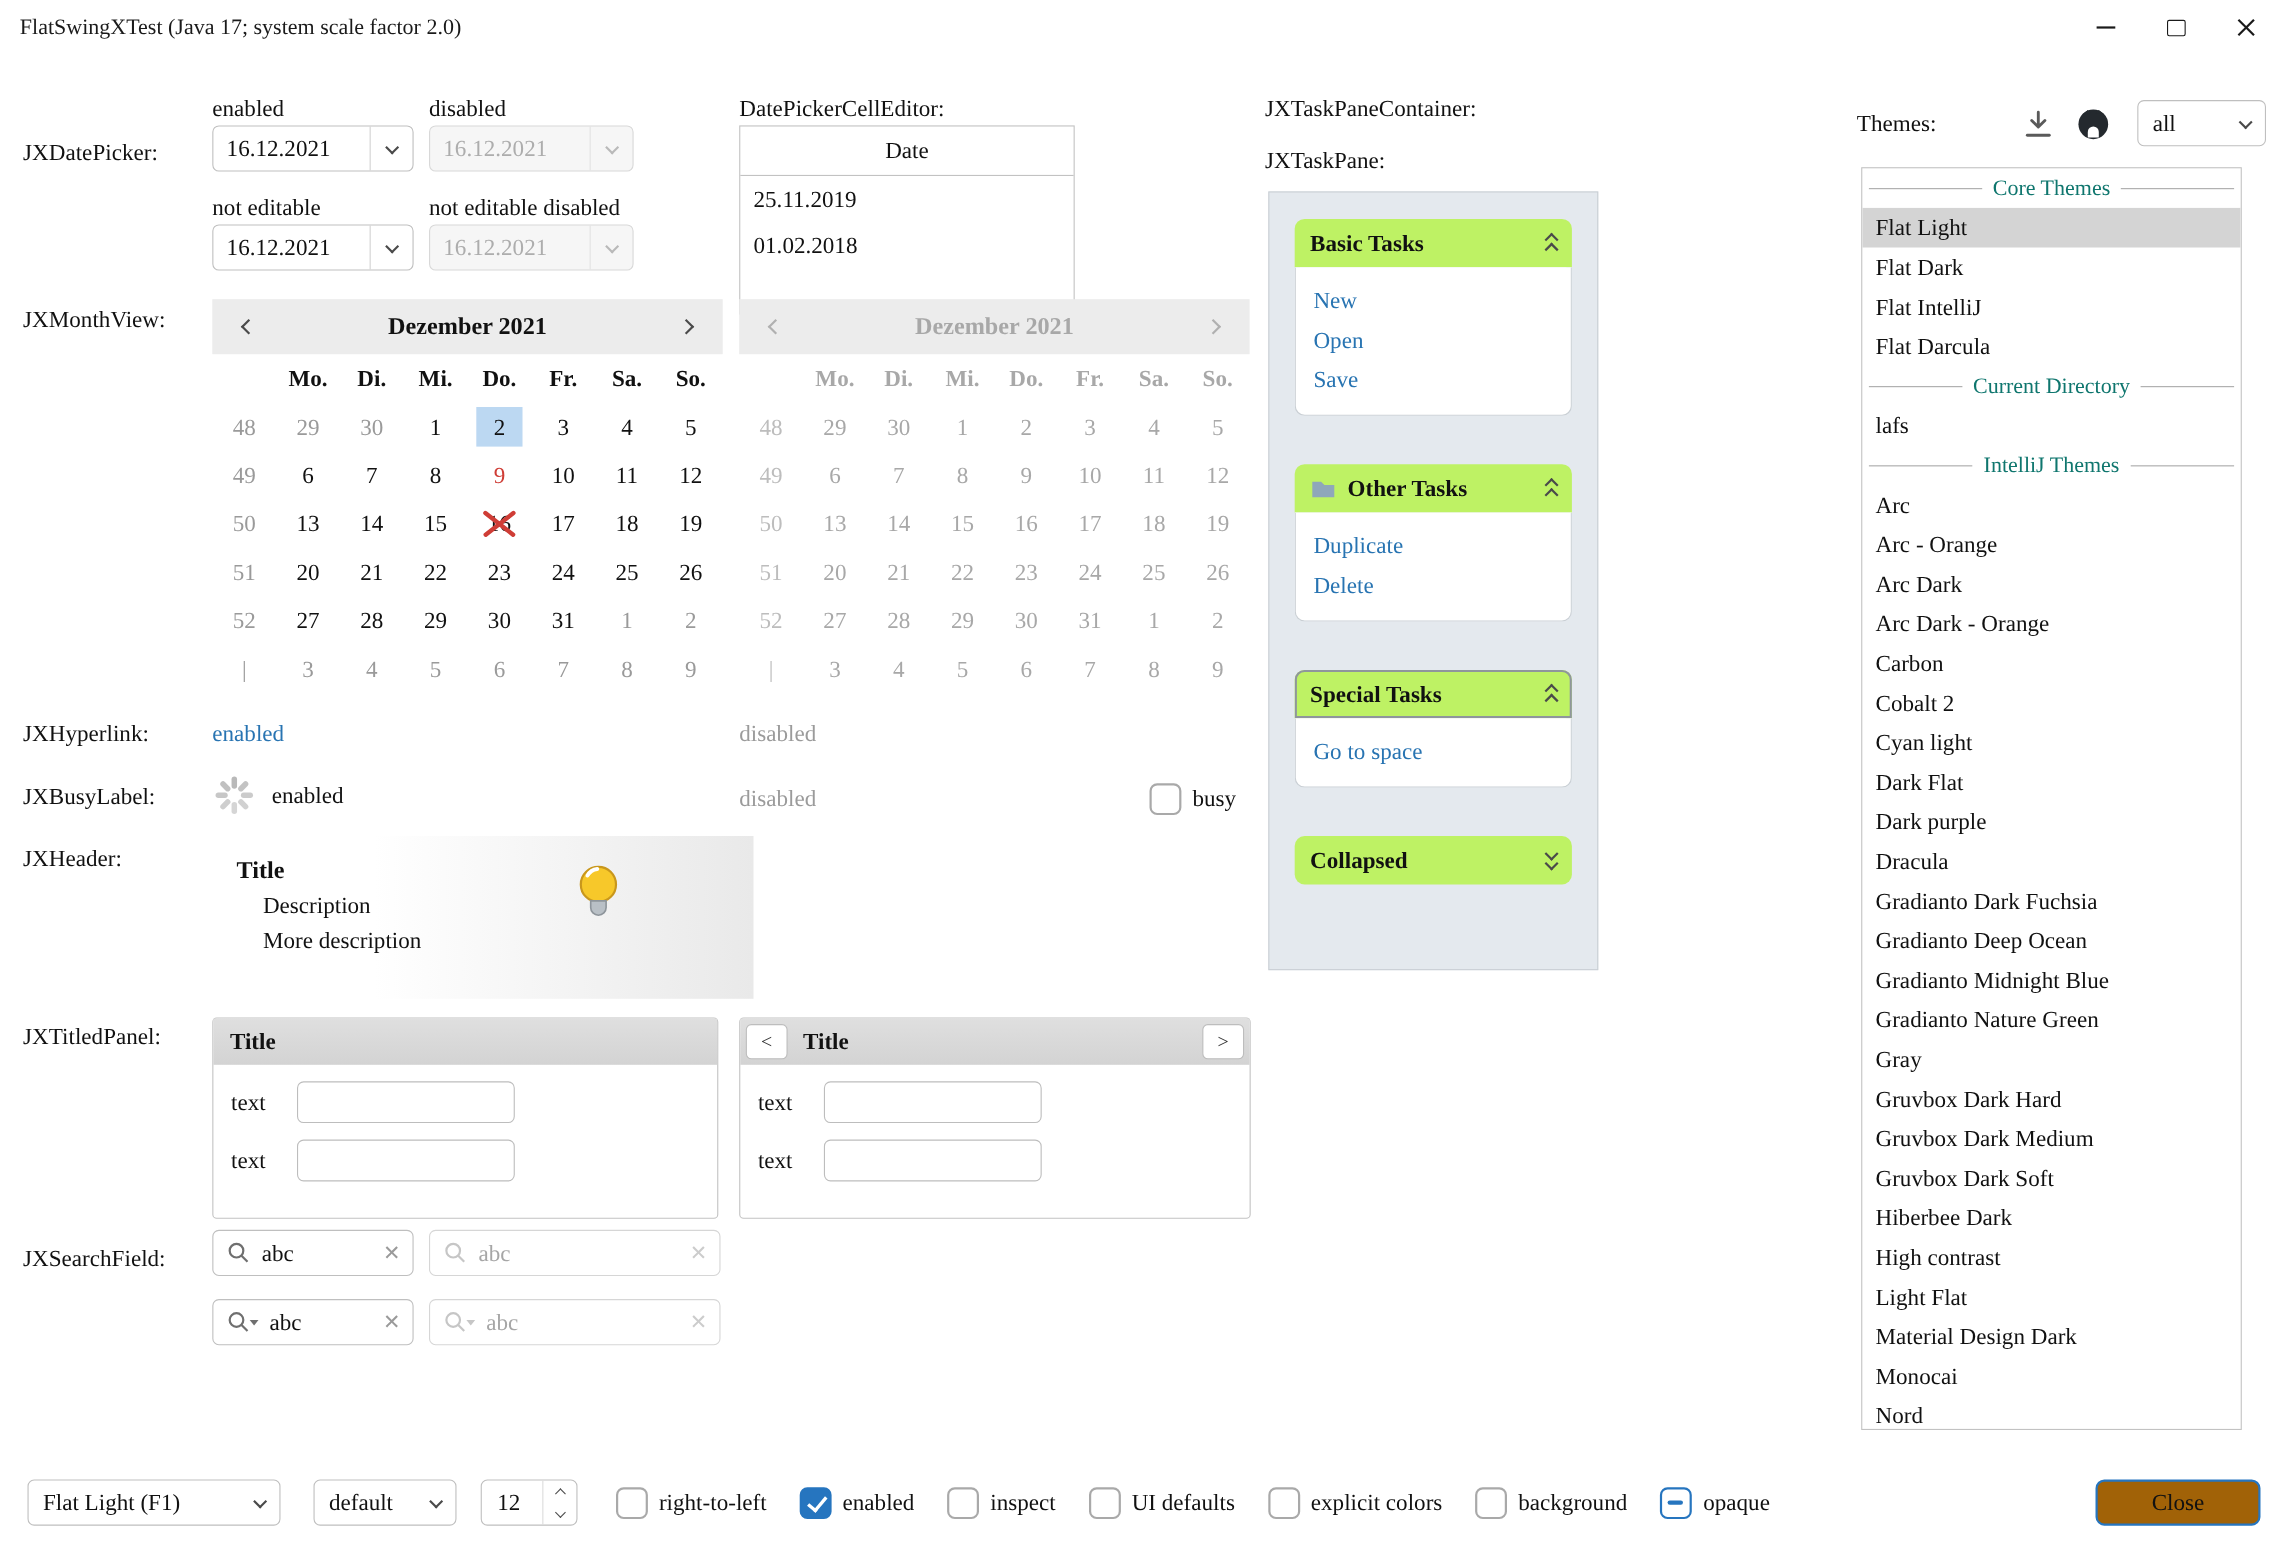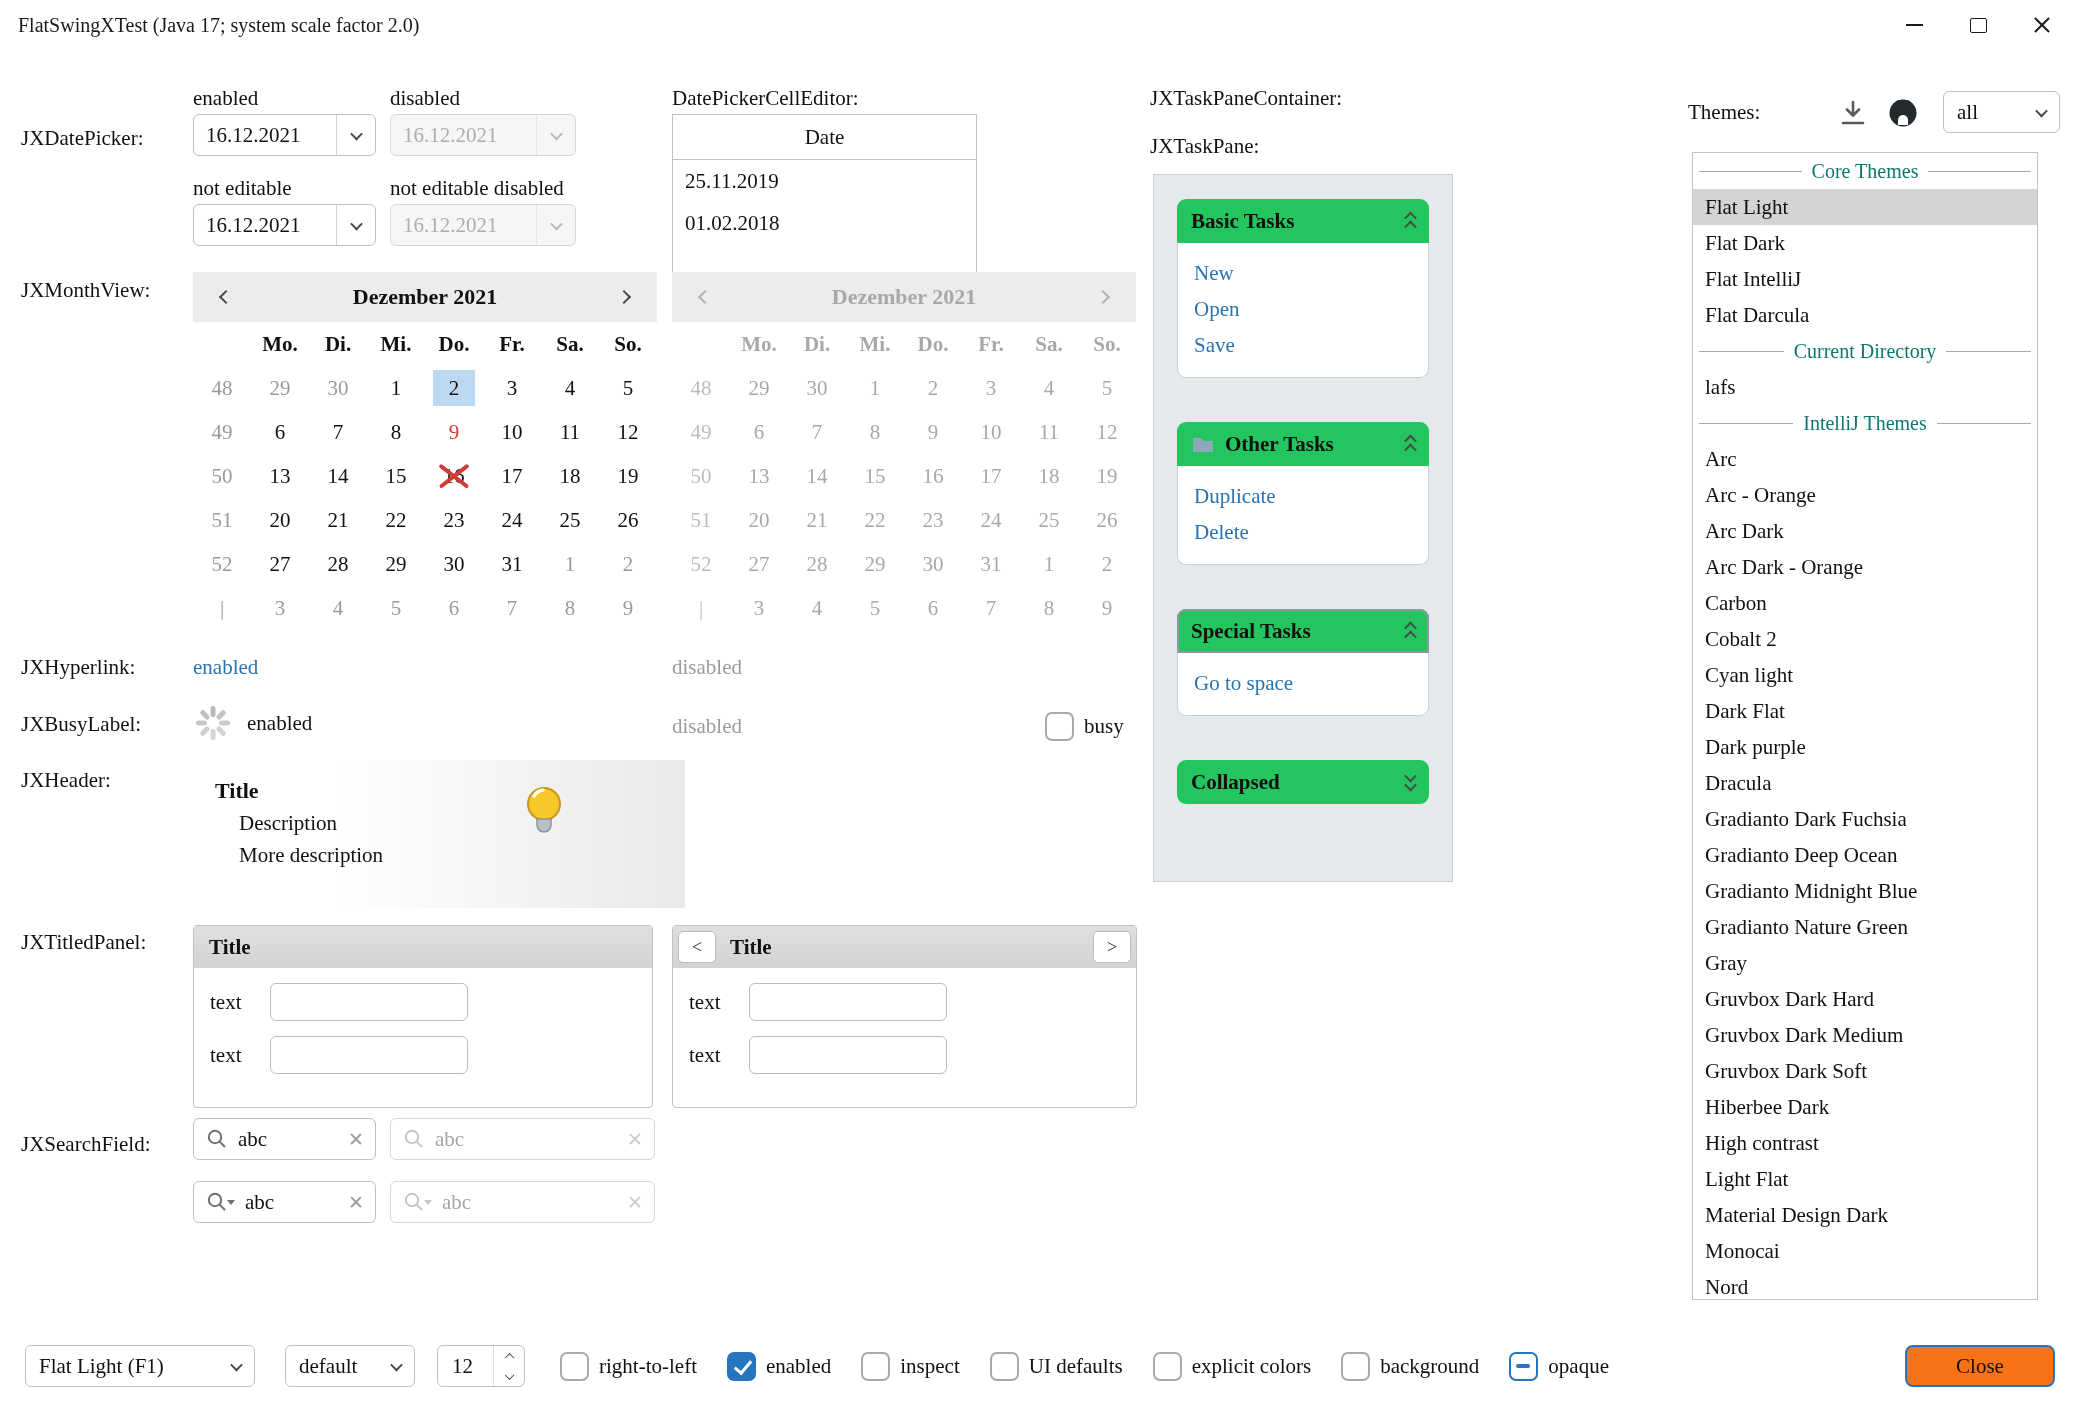--- a/index.html
+++ b/index.html
@@ -94,21 +94,21 @@
   .search.disabled { border-color:#d6d6d6; }
   .search.disabled .sf-text { color:#a6a6a6; }
   .search.disabled svg .str { stroke:#c6c6c6; }
   .search.disabled svg .tri { fill:#c6c6c6; }
   .search.disabled .sf-clear { color:#cccccc; }
 
   
   .tpc { position:absolute; left:1153px; top:174px; width:300px; height:708px; background:var(--tp-bg,#e4e9ee); border:1px solid #c9cfd4; box-sizing:border-box; }
   .tp { margin:24px 23px 0; }
   .tp + .tp { margin-top:44px; }
-  .tp-header { height:44px; background:#22c55e; border-radius:9px; display:flex; align-items:center; padding:0 14px; font-weight:bold; gap:10px; box-sizing:border-box; }
+  .tp-header { height:44px; background:#bef264; border-radius:9px; display:flex; align-items:center; padding:0 14px; font-weight:bold; gap:10px; box-sizing:border-box; }
   .tp.has-content .tp-header { border-bottom-left-radius:0; border-bottom-right-radius:0; }
   .tp-header.focused { box-shadow:inset 0 0 0 2px #8f969c; }
   .tp-content { background:#fff; border:1px solid #c9cfd4; border-top:none; border-radius:0 0 9px 9px; padding:12px 16px 14px; }
   .tp-link { display:block; color:var(--link,#2874b2); text-decoration:none; line-height:36px; }
   .tp-chevs { margin-left:auto; display:flex; flex-direction:column; gap:0px; }
   .tp-folder { display:flex; align-items:center; }
 
   
   .tb-icon { position:absolute; display:flex; }
   .combo { position:absolute; height:42px; border:1px solid #bfbfbf; border-radius:6px; background:#fff; display:flex; align-items:center; padding:0 13px; gap:10px; box-sizing:border-box; }
@@ -124,21 +124,21 @@
   .spin-val { flex:1; display:flex; align-items:center; padding-left:14px; }
   .spin-btns { width:30px; border-left:1px solid #dcdcdc; display:flex; flex-direction:column; }
   .spin-btn { flex:1; display:flex; align-items:center; justify-content:center; }
   .cbrow { position:absolute; left:560px; top:1345px; height:42px; display:flex; align-items:center; gap:30px; }
   .cbwrap { display:flex; align-items:center; gap:10px; white-space:nowrap; }
   .cb { width:29px; height:29px; border:2px solid #a9a9a9; border-radius:7px; background:#fff; box-sizing:border-box; position:relative; display:inline-block; flex:0 0 auto; }
   .cb.checked { background:var(--accent,#2675bf); border-color:var(--accent,#2675bf); }
   .checkmark { position:absolute; left:9px; top:3px; width:7px; height:14px; border-right:3px solid #fff; border-bottom:3px solid #fff; transform:rotate(40deg); }
   .cb.indeterminate { border-color:var(--accent,#2675bf); }
   .cbdash { position:absolute; left:5px; top:10px; width:14px; height:4px; background:var(--accent,#2675bf); border-radius:2px; }
-  .close-btn { position:absolute; left:1905px; top:1345px; width:150px; height:42px; border:2px solid var(--accent,#2675bf); border-radius:8px; background:#f97316; font-size:21px; font-family:inherit; color:#111; display:flex; align-items:center; justify-content:center; }
+  .close-btn { position:absolute; left:1905px; top:1345px; width:150px; height:42px; border:2px solid var(--accent,#2675bf); border-radius:8px; background:#a16207; font-size:21px; font-family:inherit; color:#111; display:flex; align-items:center; justify-content:center; }
 </style>
 </head>
 <body>
 
 <div class="app">
 
   <div class="titlebar">
     <span class="title">FlatSwingXTest (Java 17;  system scale factor 2.0)</span>
     <div class="win-btns">
       <div class="win-btn">

